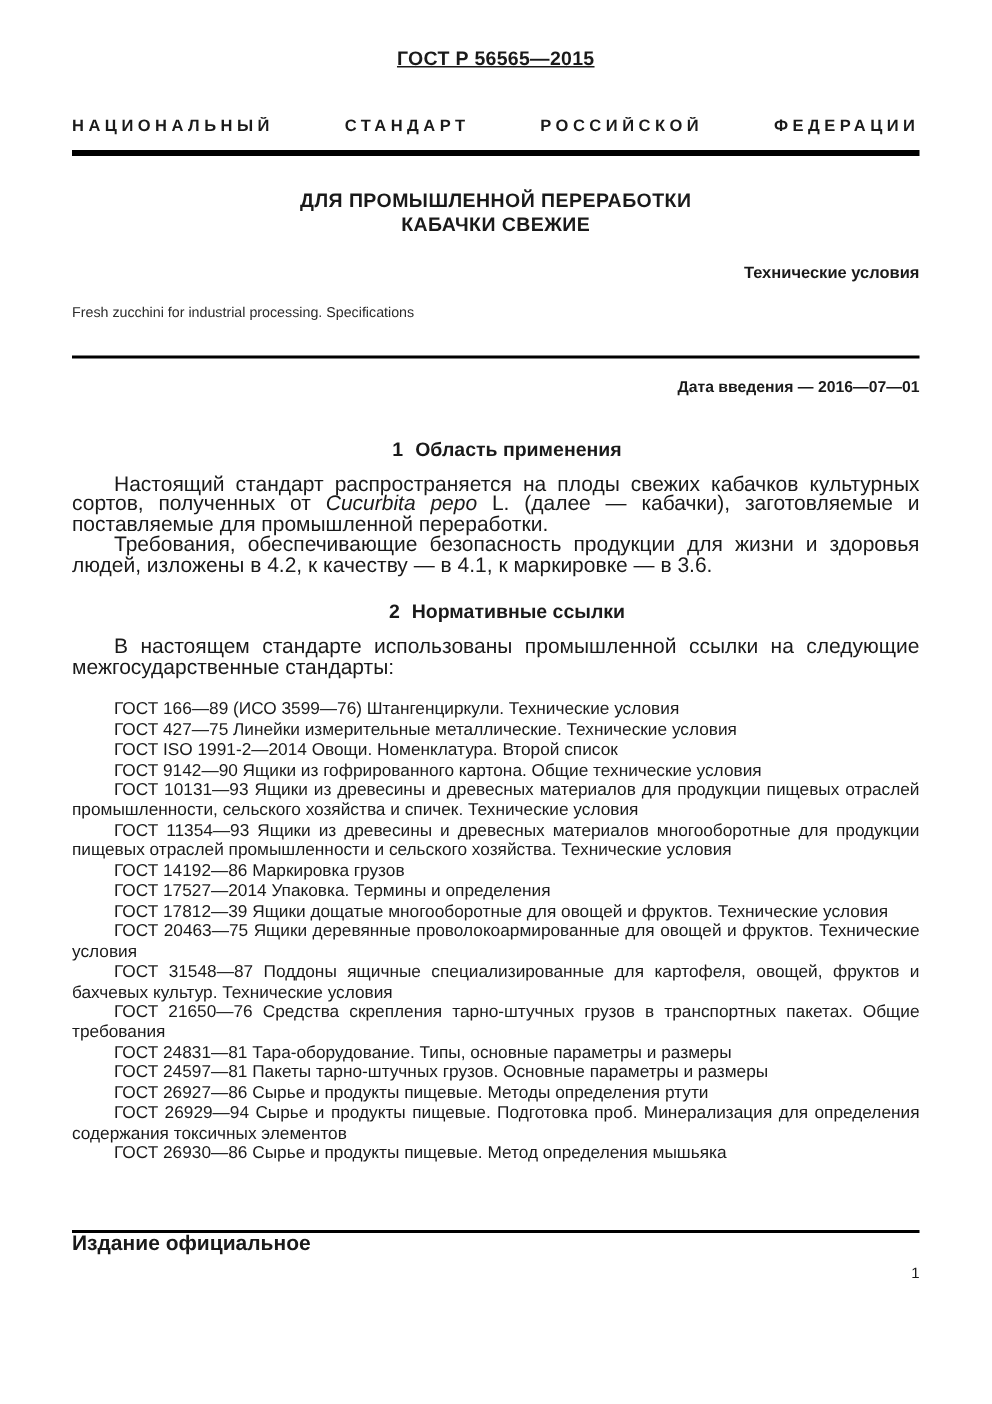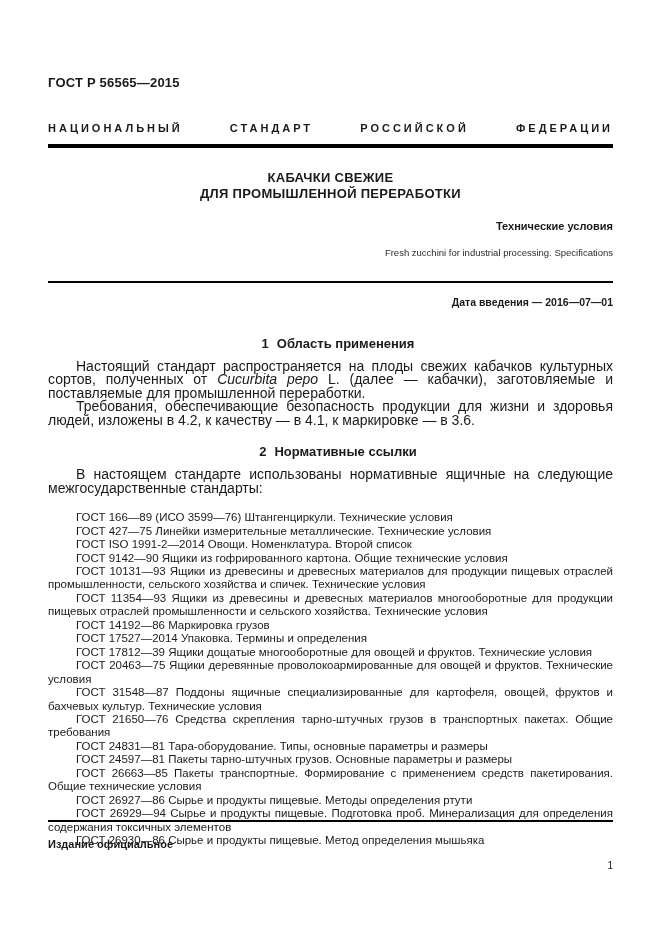--- a/index.html
+++ b/index.html
@@ -11,26 +11,27 @@
   }
   .page {
     position: relative;
     width: 661px;
     height: 936px;
     background: #ffffff;
     padding: 0 48px;
     overflow: hidden;
   }
   .doc-code {
-    padding-top: 76px;
-    text-align: left;
+    padding-top: 32px;
+    text-align: center;
     font-size: 13px;
     font-weight: bold;
     line-height: 14px;
     letter-spacing: 0.2px;
+    text-decoration: underline;
   }
   .fed-header {
     margin-top: 32px;
     font-size: 11px;
     font-weight: bold;
     letter-spacing: 3px;
     line-height: 13px;
     text-align: justify;
     text-align-last: justify;
     white-space: nowrap;
@@ -56,21 +57,21 @@
   }
   .subtitle {
     margin-top: 17px;
     text-align: right;
     font-size: 11px;
     font-weight: bold;
     line-height: 15px;
   }
   .title-en {
     margin-top: 13px;
-    text-align: right;
+    text-align: left;
     font-size: 9.5px;
     line-height: 11px;
     color: #2b2b2b;
   }
   .intro-date {
     margin-top: 13px;
     text-align: right;
     font-size: 10.5px;
     font-weight: bold;
     line-height: 13px;
@@ -103,22 +104,22 @@
     text-indent: 28px;
   }
   .footer {
     position: absolute;
     left: 48px;
     right: 48px;
     top: 820px;
   }
   .footer-rule { height: 2px; background: #000000; }
   .footer-note {
-    margin-top: 16px;
-    font-size: 11px;
+    margin-top: 0;
+    font-size: 14px;
     font-weight: bold;
     line-height: 12px;
   }
   .page-num {
     margin-top: 10px;
     text-align: right;
     font-size: 10px;
     line-height: 12px;
   }
 </style>
@@ -127,22 +128,22 @@
 
 <div class="page">
 
   <div class="doc-code">ГОСТ Р 56565—2015</div>
 
   <div class="fed-header">НАЦИОНАЛЬНЫЙ СТАНДАРТ РОССИЙСКОЙ ФЕДЕРАЦИИ</div>
 
   <div class="rule-thick"></div>
 
   <div class="title-main">
+    <div>ДЛЯ ПРОМЫШЛЕННОЙ ПЕРЕРАБОТКИ</div>
     <div>КАБАЧКИ СВЕЖИЕ</div>
-    <div>ДЛЯ ПРОМЫШЛЕННОЙ ПЕРЕРАБОТКИ</div>
   </div>
 
   <div class="subtitle">Технические условия</div>
 
   <div class="title-en">Fresh zucchini for industrial processing. Specifications</div>
 
   <div class="rule-thin"></div>
 
   <div class="intro-date">Дата введения — 2016—07—01</div>
 
@@ -151,38 +152,37 @@
   </div>
 
   <p class="para"><span>Настоящий стандарт распространяется на плоды свежих кабачков культурных сортов, полученных от </span><span class="italic">Cucurbita pepo</span><span> L. (далее — кабачки), заготовляемые и поставляемые для промышленной переработки.</span></p>
 
   <p class="para">Требования, обеспечивающие безопасность продукции для жизни и здоровья людей, изложены в 4.2, к качеству — в 4.1, к маркировке — в 3.6.</p>
 
   <div class="section-heading" id="s2-heading">
     <span class="h-num">2</span><span class="h-text">Нормативные ссылки</span>
   </div>
 
-  <p class="para">В настоящем стандарте использованы нормативные ящичные на следующие межгосударственные стандарты:</p>
+  <p class="para">В настоящем стандарте использованы промышленной ссылки на следующие межгосударственные стандарты:</p>
 
   <div class="ref-list">
       <p class="ref-item">ГОСТ 166—89 (ИСО 3599—76)  Штангенциркули. Технические условия</p>
       <p class="ref-item">ГОСТ 427—75  Линейки измерительные металлические. Технические условия</p>
       <p class="ref-item">ГОСТ ISO 1991-2—2014  Овощи. Номенклатура. Второй список</p>
       <p class="ref-item">ГОСТ 9142—90  Ящики из гофрированного картона. Общие технические условия</p>
       <p class="ref-item">ГОСТ 10131—93  Ящики из древесины и древесных материалов для продукции пищевых отраслей промышленности, сельского хозяйства и спичек. Технические условия</p>
       <p class="ref-item">ГОСТ 11354—93  Ящики из древесины и древесных материалов многооборотные для продукции пищевых отраслей промышленности и сельского хозяйства. Технические условия</p>
       <p class="ref-item">ГОСТ 14192—86  Маркировка грузов</p>
       <p class="ref-item">ГОСТ 17527—2014  Упаковка. Термины и определения</p>
       <p class="ref-item">ГОСТ 17812—39  Ящики дощатые многооборотные для овощей и фруктов. Технические условия</p>
       <p class="ref-item">ГОСТ 20463—75  Ящики деревянные проволокоармированные для овощей и фруктов. Технические условия</p>
       <p class="ref-item">ГОСТ 31548—87  Поддоны ящичные специализированные для картофеля, овощей, фруктов и бахчевых культур. Технические условия</p>
       <p class="ref-item">ГОСТ 21650—76  Средства скрепления тарно-штучных грузов в транспортных пакетах. Общие требования</p>
       <p class="ref-item">ГОСТ 24831—81  Тара-оборудование. Типы, основные параметры и размеры</p>
       <p class="ref-item">ГОСТ 24597—81  Пакеты тарно-штучных грузов. Основные параметры и размеры</p>
-      <p class="ref-item">ГОСТ 26663—85  Пакеты транспортные. Формирование с применением средств пакетирования. Общие технические условия</p>
       <p class="ref-item">ГОСТ 26927—86  Сырье и продукты пищевые. Методы определения ртути</p>
       <p class="ref-item">ГОСТ 26929—94  Сырье и продукты пищевые. Подготовка проб. Минерализация для определения содержания токсичных элементов</p>
       <p class="ref-item">ГОСТ 26930—86  Сырье и продукты пищевые. Метод определения мышьяка</p>
     </div>
 
   <div class="footer">
     <div class="footer-rule"></div>
     <div class="footer-note">Издание официальное</div>
     <div class="page-num">1</div>
   </div>

